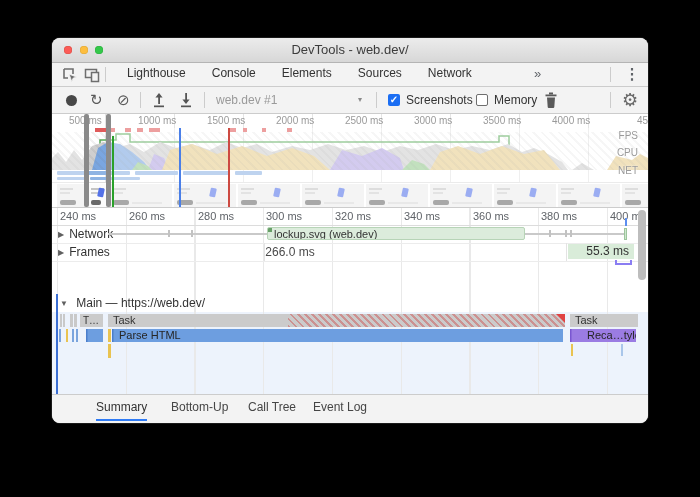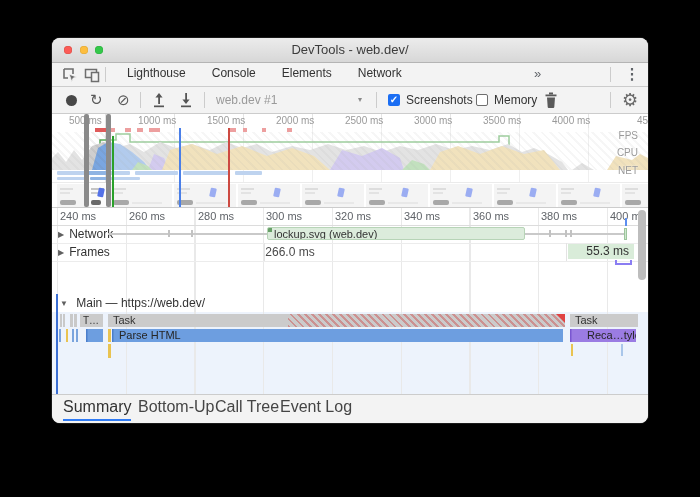--- a/index.html
+++ b/index.html
@@ -93,21 +93,21 @@
   .micro{position:absolute;height:13px;}
   .hatch-red{position:absolute;left:180px;right:0;top:0;bottom:0;
              background:repeating-linear-gradient(45deg,rgba(205,75,75,.45) 0 2px,transparent 2px 5px);}
   .red-corner{position:absolute;right:0;top:0;width:0;height:0;
               border-top:9px solid #e04343;border-left:9px solid transparent;}
   .scroll-thumb{position:absolute;left:586px;top:2px;width:8px;height:70px;border-radius:4px;background:#bdbdbd;}
   .blue-tick{position:absolute;left:573px;top:10px;width:2px;height:8px;background:#5b8def;}
   .mini-green{position:absolute;left:572px;top:20px;width:3px;height:12px;background:#cfe6cf;border:1px solid #9cc59c;box-sizing:border-box;}
   
   .bottom-bar{position:absolute;left:0;top:356px;width:100%;height:29px;background:#f3f3f3;border-top:1px solid #ccc;box-sizing:border-box;}
-  .btab{position:absolute;top:0;line-height:24px;font-size:16px;color:#454545;}
+  .btab{position:absolute;top:0;line-height:24px;font-size:12px;color:#454545;margin-left:33px;}
   .btab.selected{border-bottom:2px solid #2f7bf5;color:#333;}
   svg{display:block;}
 </style>
 </head>
 <body>
 
 <div class="window">
 
   <div class="titlebar">
     <span class="tl red"></span>
@@ -128,20 +128,21 @@
       <svg width="18" height="18" viewBox="0 0 18 18">
         <rect x="2.5" y="3.5" width="11" height="8" fill="none" stroke="#6e6e6e" stroke-width="1.5"></rect>
         <rect x="8.5" y="6.5" width="7" height="9" fill="#f3f3f3" stroke="#6e6e6e" stroke-width="1.5"></rect>
       </svg>
     </span>
     <span class="sep" style="left:53px;top:4px;height:15px;"></span>
     <div class="tabs">
       <span class="tab">Lighthouse</span>
       <span class="tab">Console</span>
       <span class="tab">Elements</span>
+      <span class="tab">Sources</span>
       <span class="tab">Network</span>
     </div>
     <span class="more-tabs">»</span>
     <span class="sep" style="left:558px;top:4px;height:15px;"></span>
     <span class="kebab">⋮</span>
   </div>
 
   <div class="toolbar">
     <span class="record-dot"></span>
     <span class="tb glyph" style="left:38px;">↻</span>

